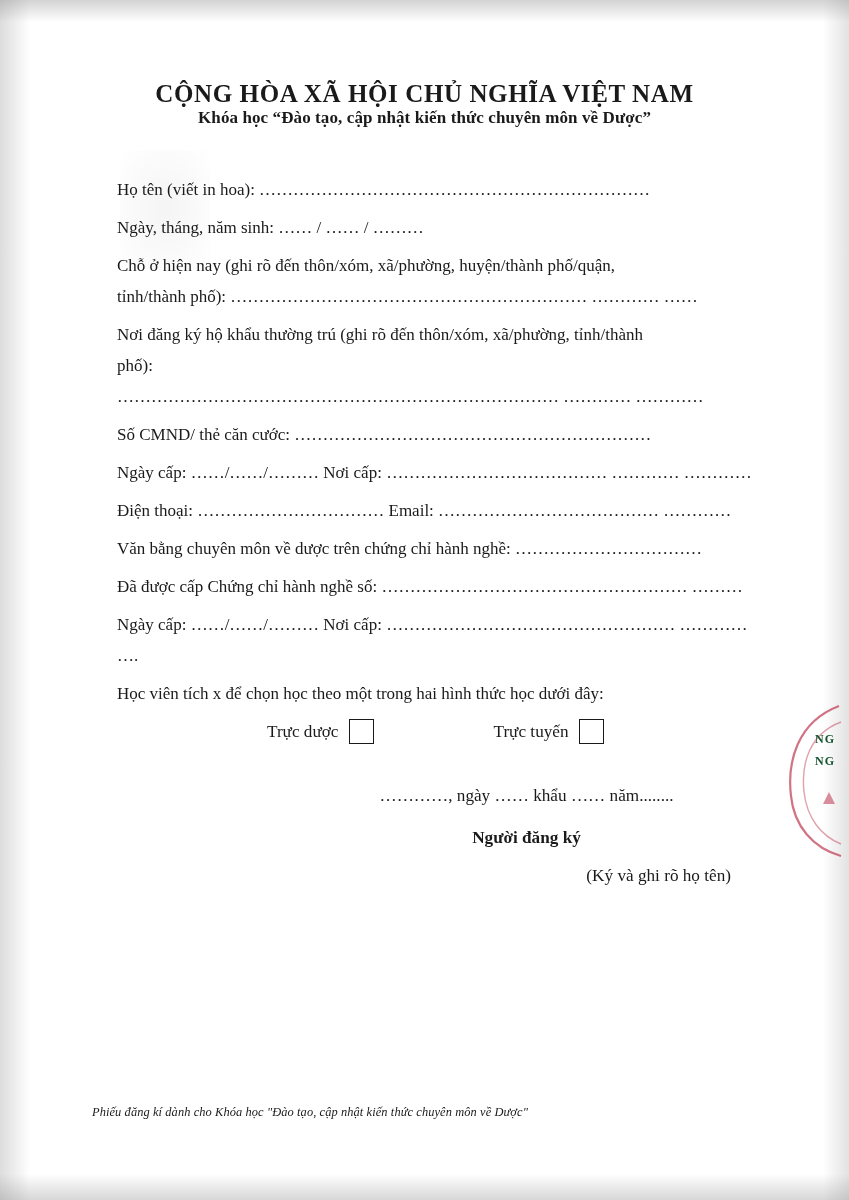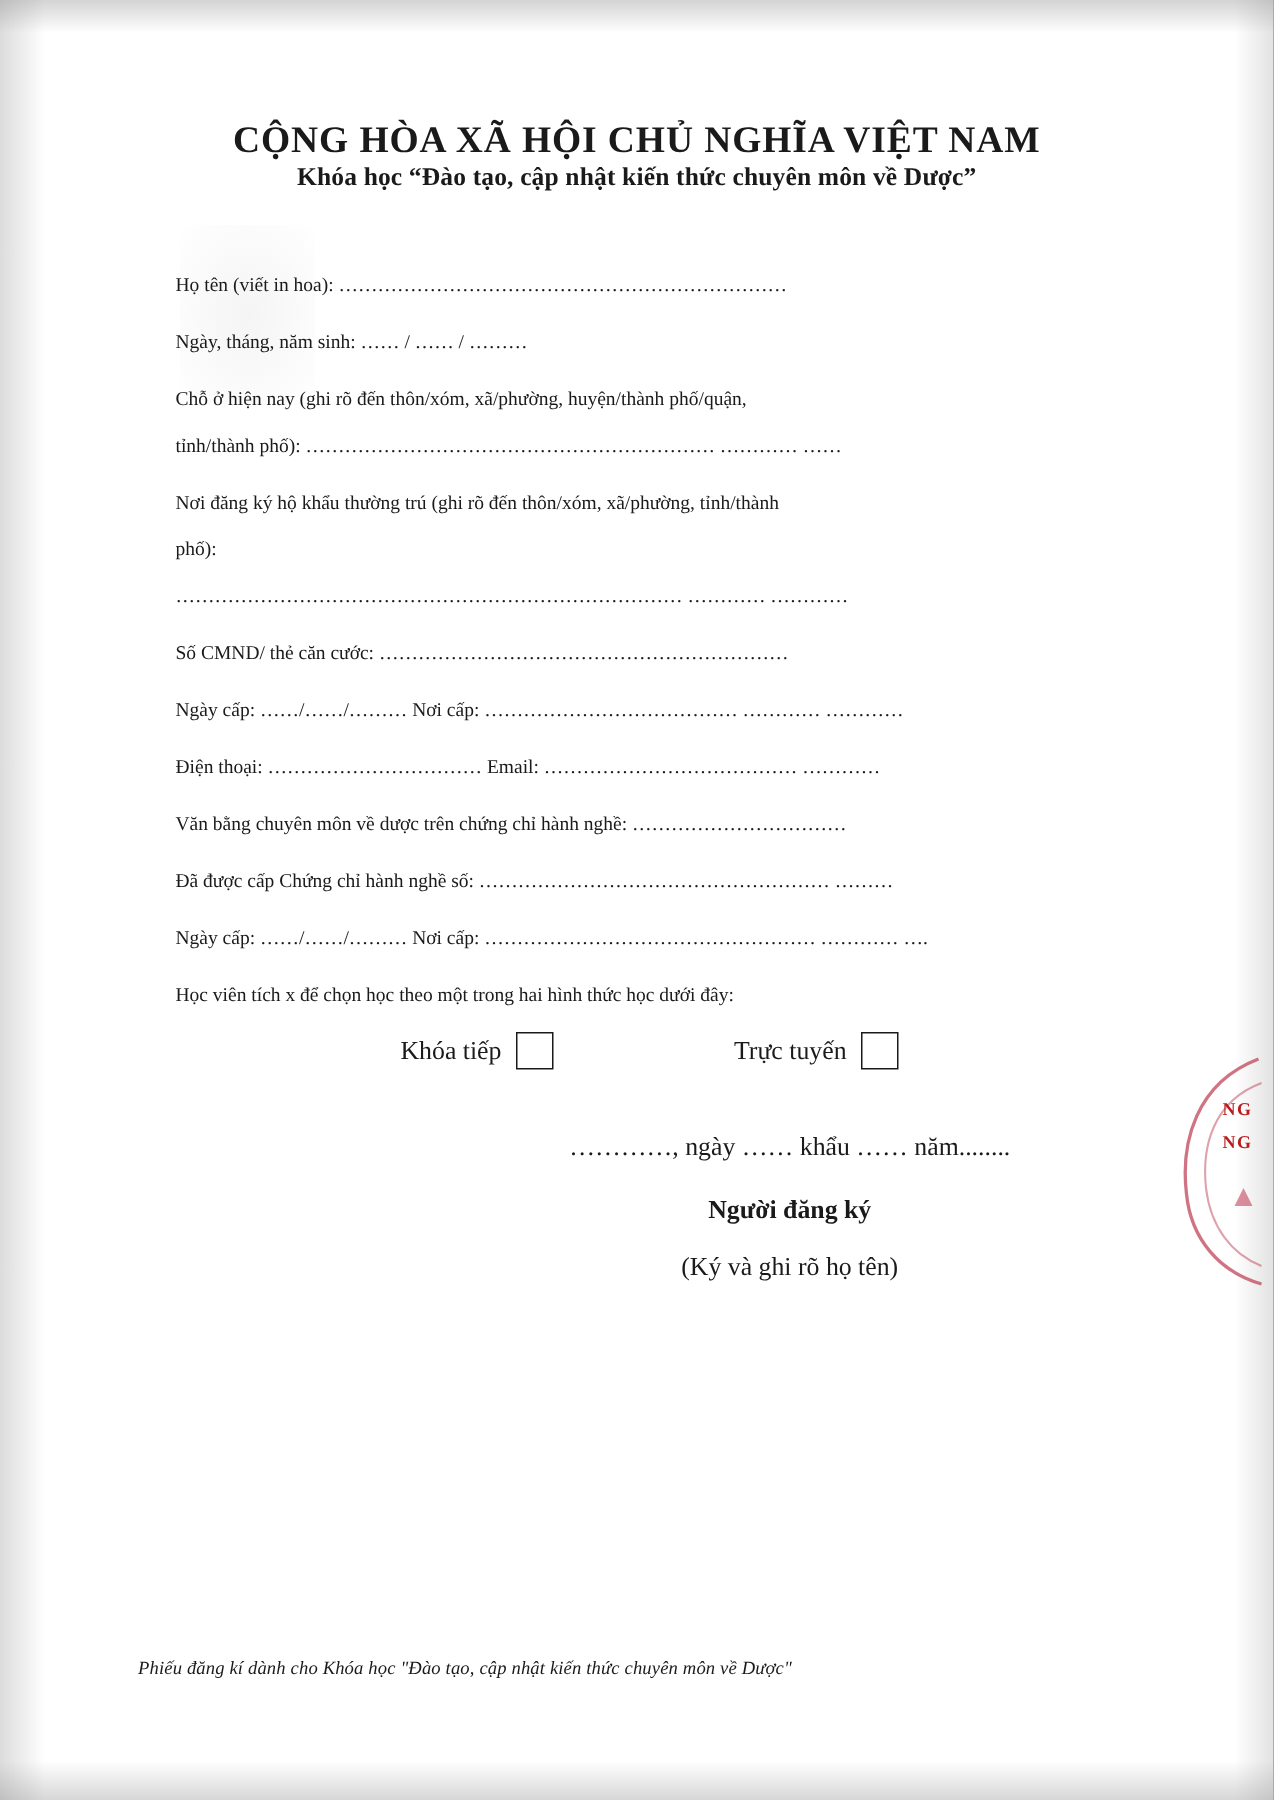--- a/index.html
+++ b/index.html
@@ -75,21 +75,21 @@
     text-align: center;
     font-weight: bold;
     font-size: 17px;
     letter-spacing: 0.1px;
   }
   .fields {
     margin-top: 46px;
     padding-left: 25px;
   }
   .field-line {
-    font-size: 13px;
+    font-size: 17px;
     line-height: 31px;
     margin-bottom: 7px;
     white-space: pre-wrap;
   }
   .field-line.tight { margin-bottom: 0; }
   .checkbox-row {
     margin-top: 10px;
     padding-left: 150px;
     display: flex;
     align-items: center;
@@ -117,20 +117,21 @@
   .sign-role {
     font-size: 17.2px;
     font-weight: bold;
     margin-top: 22px;
     margin-left: 230px;
   }
   .sign-note {
     font-size: 17.2px;
     margin-top: 18px;
     margin-left: 230px;
+    text-align: right;
   }
   .footer {
     position: absolute;
     left: 92px;
     bottom: 80px;
     font-size: 12.4px;
     font-style: italic;
     color: #1a1a1a;
     letter-spacing: 0.1px;
   }
@@ -143,21 +144,21 @@
     height: 160px;
     z-index: 2;
     pointer-events: none;
   }
   .stamp svg { display: block; }
   .stamp-text {
     position: absolute;
     right: 14px;
     top: 728px;
     font-size: 12px;
-    color: #b91c1c;
+    color: #14532d;
     font-weight: bold;
     letter-spacing: 1px;
     line-height: 22px;
     text-align: right;
     z-index: 3;
     pointer-events: none;
   }
   .smudge {
     position: absolute;
     left: 120px;
@@ -205,21 +206,21 @@
       <div class="field-line">…………………………………………………………………… ………… …………</div>
       <div class="field-line">Số CMND/ thẻ căn cước: ………………………………………………………</div>
       <div class="field-line">Ngày cấp: ……/……/……… Nơi cấp: ………………………………… ………… …………</div>
       <div class="field-line">Điện thoại: …………………………… Email: ………………………………… …………</div>
       <div class="field-line">Văn bằng chuyên môn về dược trên chứng chỉ hành nghề: ……………………………</div>
       <div class="field-line">Đã được cấp Chứng chỉ hành nghề số: ……………………………………………… ………</div>
       <div class="field-line">Ngày cấp: ……/……/……… Nơi cấp: …………………………………………… ………… ….</div>
       <div class="field-line">Học viên tích x để chọn học theo một trong hai hình thức học dưới đây:</div>
 
       <div class="checkbox-row">
-        <span class="cb-label">Khóa tiếp</span>
+        <span class="cb-label">Trực dược</span>
         <span class="cb-box"></span>
         <span class="cb-gap"></span>
         <span class="cb-label">Trực tuyến</span>
         <span class="cb-box"></span>
       </div>
     </div>
 
     <div class="sign-block">
       <div class="sign-date">…………, ngày …… khẩu …… năm........</div>
       <div class="sign-role">Người đăng ký</div>

